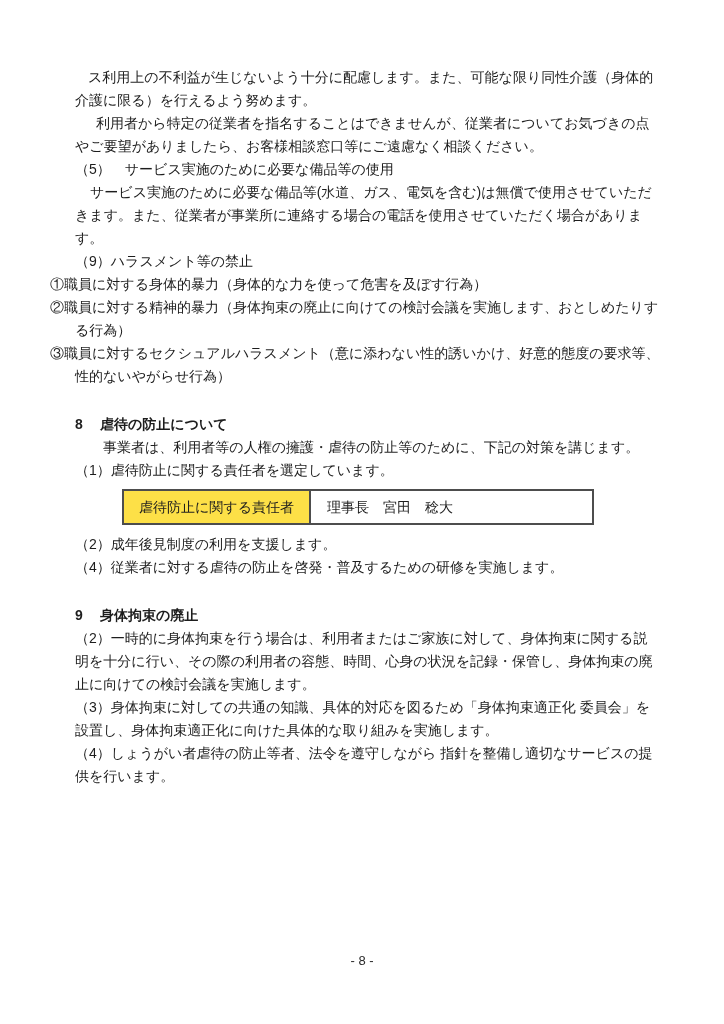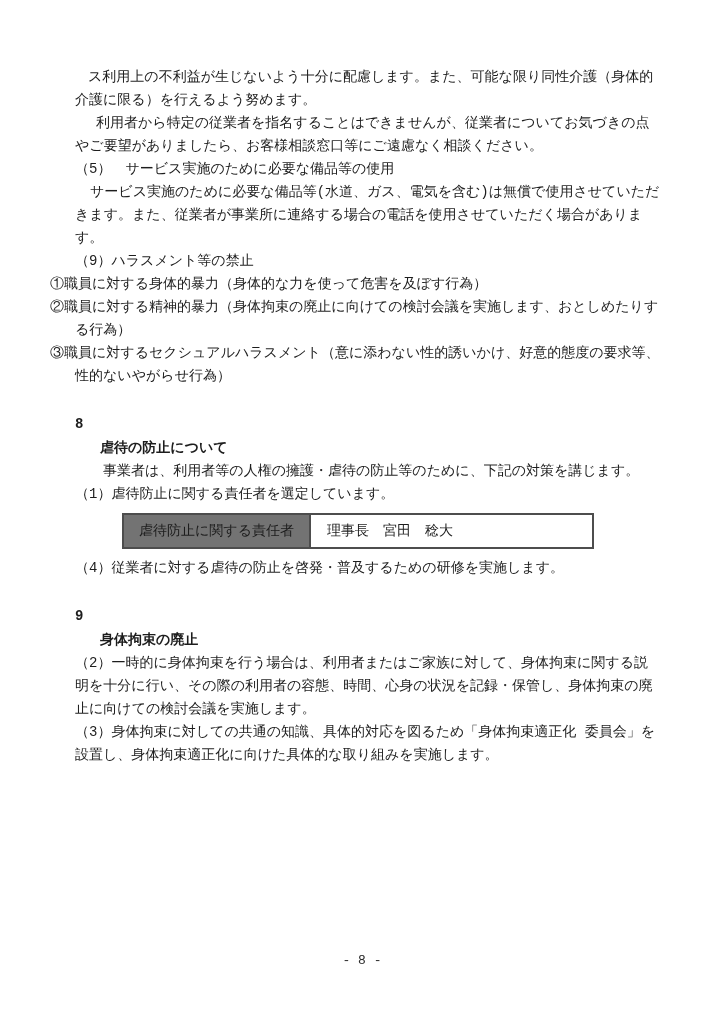--- a/index.html
+++ b/index.html
@@ -6,21 +6,21 @@
     margin: 0;
     padding: 0;
     background: #ffffff;
   }
   .page {
     position: relative;
     width: 724px;
     height: 1024px;
     background: #ffffff;
     overflow: hidden;
-    font-family: Liberation Mono, monospace;
+    font-family: Liberation Sans, sans-serif;
     color: #1d1d1d;
   }
   .content {
     position: absolute;
     left: 75px;
     top: 66px;
     width: 586px;
     font-size: 14px;
     line-height: 23px;
   }
@@ -35,21 +35,21 @@
   .p-cont2 { margin-left: 7px; text-indent: 21px; }
   .h-item  { margin-left: 20px; font-weight: bold; }
   .p-item5 { margin-left: 3px; text-indent: 15px; }
   .harass  { margin-left: 35px; text-indent: -25px; }
   .sec-head {
     display: flex;
     margin-top: 25px;
     font-weight: bold;
   }
   .sec-num { width: 25px; flex: 0 0 25px; }
-  .sec-title { flex: 1; margin-top: 24px; }
+  .sec-title { flex: 1; }
   .lead { text-indent: 28px; }
   .sub  { margin-left: 20px; }
   .sec9-item { margin-left: 10px; }
   .resp-table {
     border-collapse: collapse;
     margin: 7px 0 8px 47px;
     width: 472px;
     table-layout: fixed;
   }
   .resp-table td {
@@ -102,35 +102,37 @@
       <span class="sec-title">虐待の防止について</span>
     </div>
 
     <p class="lead">事業者は、利用者等の人権の擁護・虐待の防止等のために、下記の対策を講じます。</p>
 
     <p class="sub">（1）虐待防止に関する責任者を選定しています。</p>
 
     <table class="resp-table">
       <tbody>
         <tr>
-          <td class="th-cell" style="background: #737373; border-color: rgb(77, 77, 77);">虐待防止に関する責任者</td>
+          <td class="th-cell" style="background: #fde047; border-color: rgb(77, 77, 77);">虐待防止に関する責任者</td>
           <td class="val-cell" style="border-color: rgb(77, 77, 77);">理事長　宮田　稔大</td>
         </tr>
       </tbody>
     </table>
 
+    <p class="sub">（2）成年後見制度の利用を支援します。</p>
     <p class="sub">（4）従業者に対する虐待の防止を啓発・普及するための研修を実施します。</p>
 
     <div class="sec-head">
       <span class="sec-num">9</span>
       <span class="sec-title">身体拘束の廃止</span>
     </div>
 
 
     <p class="sec9-item">（2）一時的に身体拘束を行う場合は、利用者またはご家族に対して、身体拘束に関する説明を十分に行い、その際の利用者の容態、時間、心身の状況を記録・保管し、身体拘束の廃止に向けての検討会議を実施します。</p>
     <p class="sec9-item">（3）身体拘束に対しての共通の知識、具体的対応を図るため「身体拘束適正化 委員会」を設置し、身体拘束適正化に向けた具体的な取り組みを実施します。</p>
+    <p class="sec9-item">（4）しょうがい者虐待の防止等者、法令を遵守しながら 指針を整備し適切なサービスの提供を行います。</p>
 
   </main>
 
   <div class="footer">
     <span>- 8 -</span>
   </div>
 </div>
 
 </body></html>

